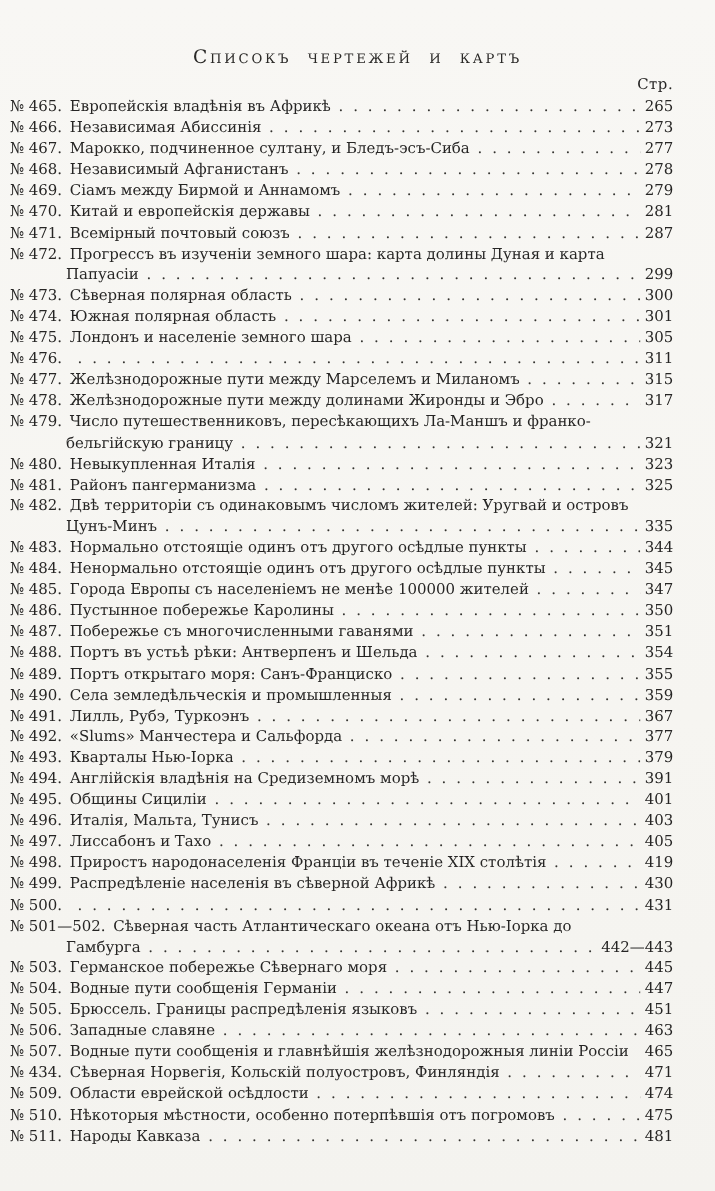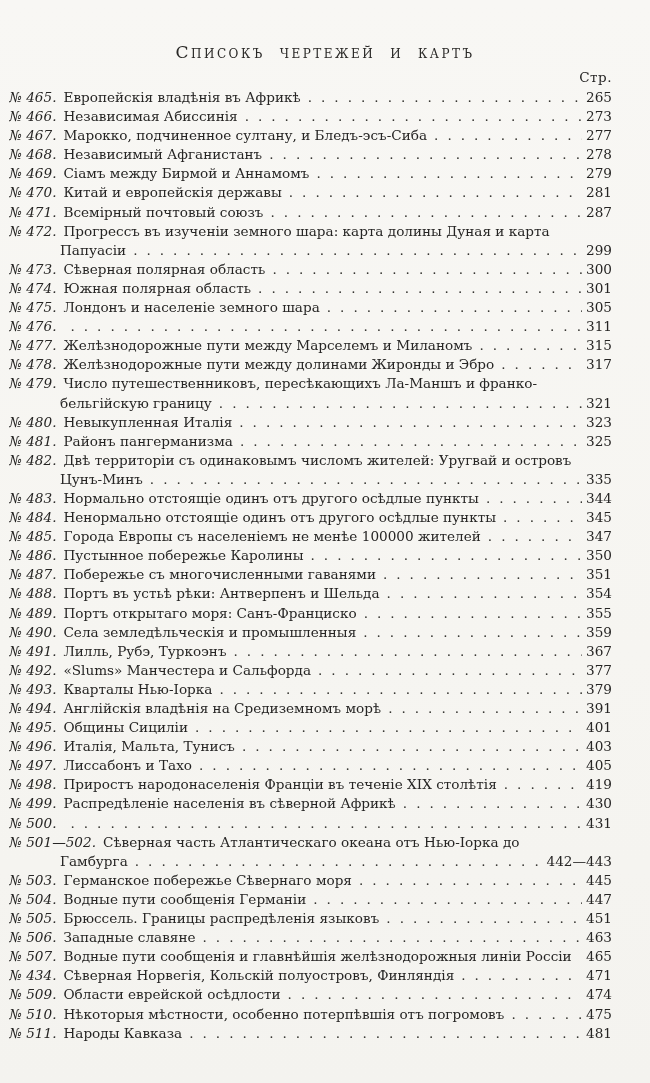--- a/index.html
+++ b/index.html
@@ -36,21 +36,21 @@
   }
   .row {
     display: flex;
     align-items: baseline;
     height: 19.1px;
     line-height: 19.1px;
     font-size: 13.6px;
     white-space: nowrap;
     overflow: hidden;
   }
-  .row .num { flex: 0 0 auto; padding-right: 7px; font-style: italic; }
+  .row .num { flex: 0 0 auto; padding-right: 7px; }
   .row .text { flex: 0 1 auto; overflow: hidden; }
   .row .leader {
     flex: 1 1 0;
     min-width: 0;
     overflow: hidden;
     letter-spacing: 9px;
     padding-left: 7px;
     padding-right: 2px;
     color: #34332f;
   }

